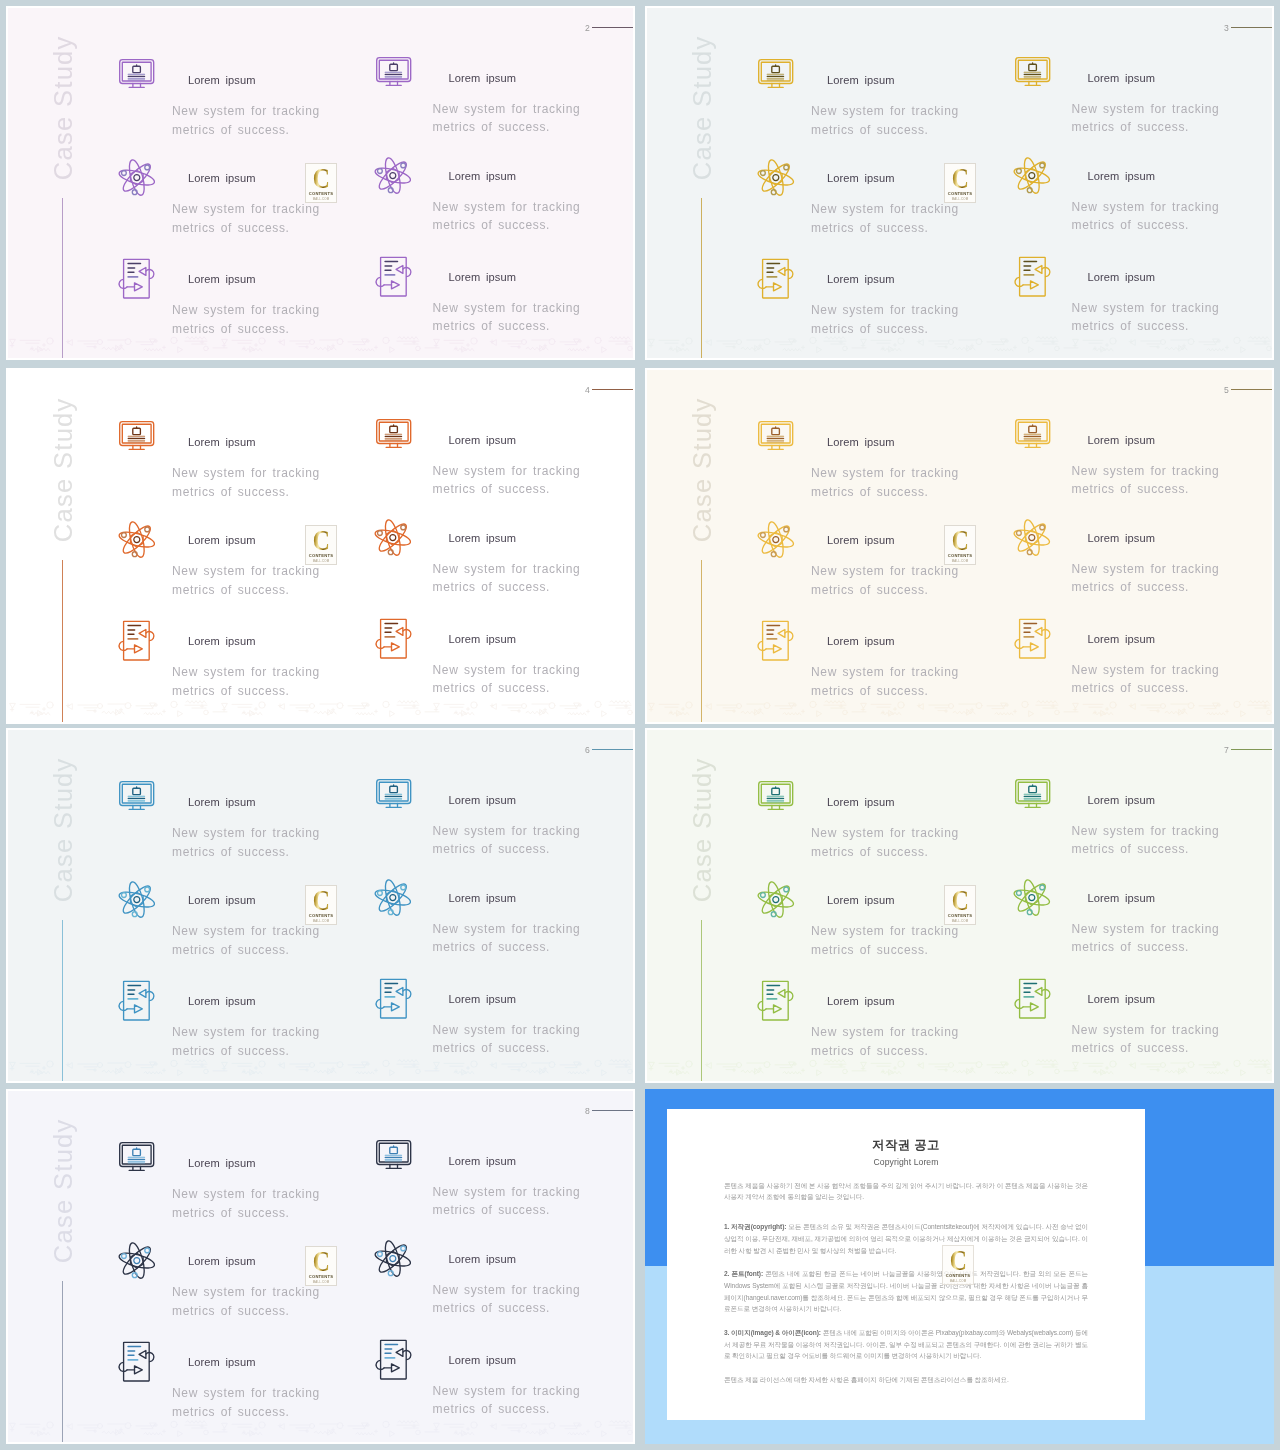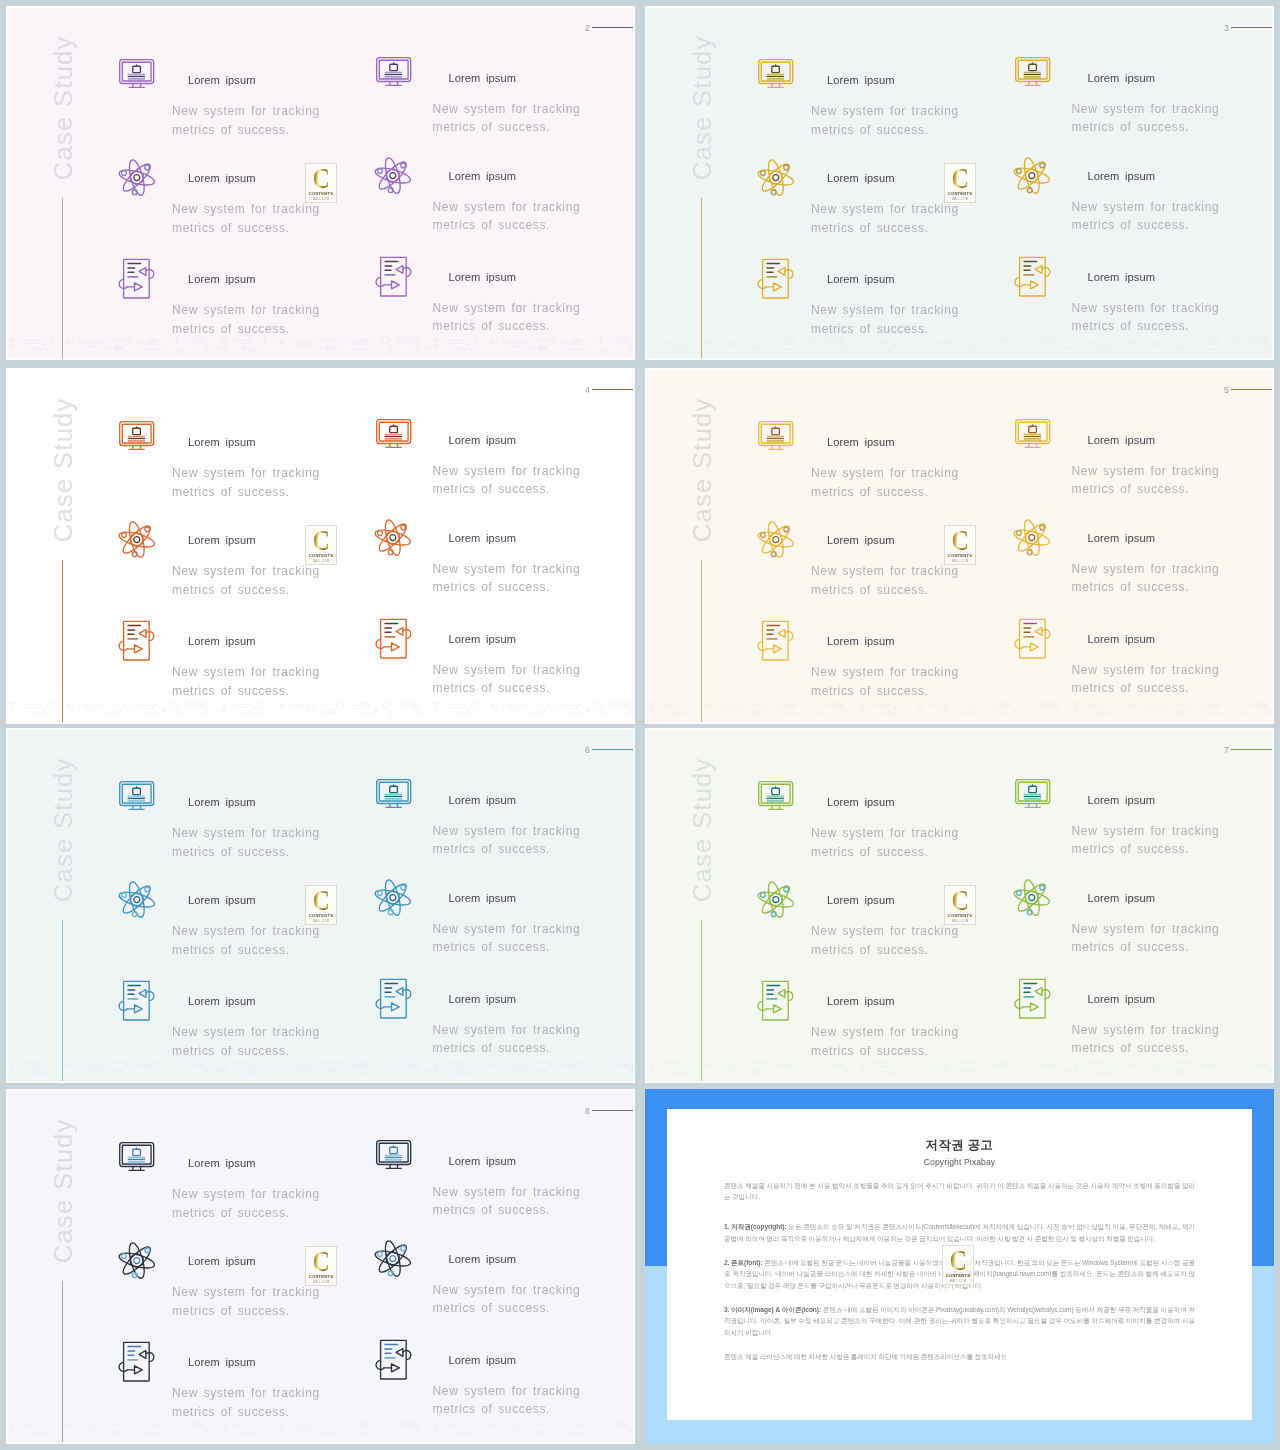--- a/index.html
+++ b/index.html
@@ -69,21 +69,21 @@
 .logo-s{font-size:2.8px;letter-spacing:.25px;color:#a2957a;margin-top:1.7px;}
 
 
 .deco{position:absolute;left:0;bottom:2px;width:630px;height:24px;color:var(--pat);
  overflow:hidden;}
 .deco svg{display:block;}
 
 
 .cp-blue{position:absolute;left:0;top:0;width:629px;height:177px;background:#3d8ff0;}
 .cp-band{position:absolute;left:0;top:177px;width:629px;height:181px;background:#b0dcfb;}
-.cp-card{position:absolute;left:22px;top:20px;width:585px;height:311px;background:#fff;
+.cp-card{position:absolute;left:22px;top:20px;width:478px;height:311px;background:#fff;
  box-sizing:border-box;padding:30px 57px 16px 57px;}
 .cp-title{text-align:center;font-size:12.4px;font-weight:700;color:#3e3e3e;letter-spacing:.4px;
  line-height:1.1;}
 .cp-sub{text-align:center;font-size:8.6px;color:#5d5d5d;margin-top:5.5px;letter-spacing:.1px;
  line-height:1.1;}
 .cp-p{font-size:6.6px;line-height:11.6px;color:#949494;margin:12.2px 0 0 0;
  text-align:justify;letter-spacing:-.07px;word-spacing:-.2px;}
 .cp-p.cp-first-item{margin-top:18.5px;}
 .cp-p b{color:#707070;font-weight:700;}
 .s9 .logo{left:297px;top:156px;background:rgba(253,252,249,.72);
@@ -2079,21 +2079,21 @@
             <path d="M178.0 6.0 L180.0 4.7 L182.0 7.3 L184.0 4.7 L186.0 7.3 L188.0 4.7 L190.0 7.3 L192.0 4.7 L194.0 7.3 L196.0 4.7 L198.0 7.3"></path>
           </g>
         </svg>
       </div>
     </div>
 <div class="slide s9">
       <div class="cp-blue"></div>
       <div class="cp-band"></div>
       <div class="cp-card">
         <div class="cp-title">저작권 공고</div>
-        <div class="cp-sub">Copyright Pixabay</div>
+        <div class="cp-sub">Copyright Lorem</div>
         <p class="cp-p">콘텐츠 제품을 사용하기 전에 본 사용 협약서 조항들을 주의 깊게 읽어 주시기 바랍니다. 귀하가 이 콘텐츠 제품을 사용하는 것은 사용자 계약서 조항에 동의함을 알리는 것입니다.</p>
         <p class="cp-p cp-first-item"><b>1. 저작권(copyright):</b><span> 모든 콘텐츠의 소유 및 저작권은 콘텐츠사이트(Contentsitekeout)에 저작자에게 있습니다. 사전 승낙 없이 상업적 이용, 무단전재, 재배포, 재가공법에 의하여 영리 목적으로 이용하거나 제삼자에게 이용하는 것은 금지되어 있습니다. 이러한 사항 발견 시 준법한 민사 및 형사상의 처벌을 받습니다.</span></p>
         <p class="cp-p"><b>2. 폰트(font):</b><span> 콘텐츠 내에 포함된 한글 폰트는 네이버 나눔글꼴을 사용하였으며 사이트 저작권입니다. 한글 외의 모든 폰트는 Windows System에 포함된 시스템 글꼴로 저작권입니다. 네이버 나눔글꼴 라이선스에 대한 자세한 사항은 네이버 나눔글꼴 홈페이지(hangeul.naver.com)를 참조하세요. 폰트는 콘텐츠와 함께 배포되지 않으므로, 필요할 경우 해당 폰트를 구입하시거나 무료폰트로 변경하여 사용하시기 바랍니다.</span></p>
         <p class="cp-p"><b>3. 이미지(image) &amp; 아이콘(icon):</b><span> 콘텐츠 내에 포함된 이미지와 아이콘은 Pixabay(pixabay.com)와 Webalys(webalys.com) 등에서 제공한 무료 저작물을 이용하여 저작권입니다. 아이콘, 일부 수정 배포되고 콘텐츠의 구매한다. 이에 관한 권리는 귀하가 별도로 확인하시고 필요할 경우 어도비를 하드웨어로 이미지를 변경하여 사용하시기 바랍니다.</span></p>
         <p class="cp-p">콘텐츠 제품 라이선스에 대한 자세한 사항은 홈페이지 하단에 기재된 콘텐츠라이선스를 참조하세요.</p>
       </div>
       <div class="logo">
 <div class="logo-c">C</div>
 <div class="logo-w">CONTENTS</div>
 <div class="logo-s">MALL.COM</div>

